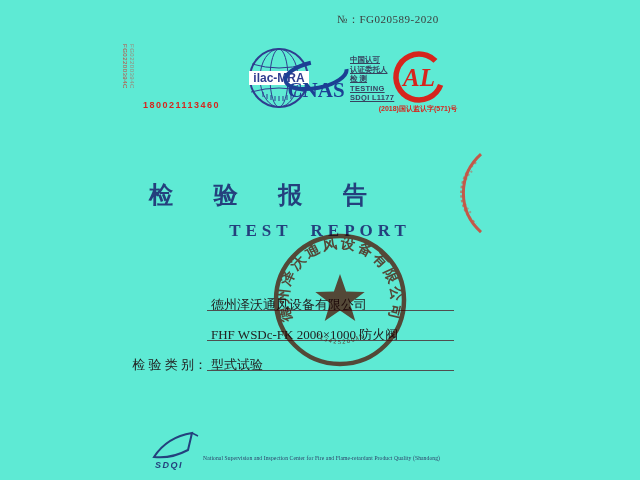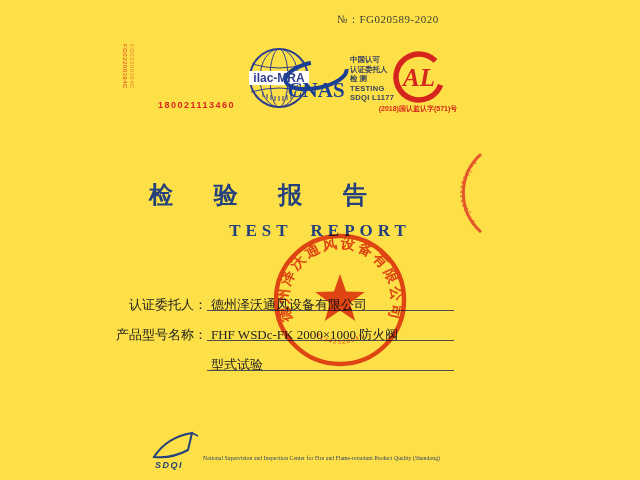--- a/index.html
+++ b/index.html
@@ -1,40 +1,40 @@
 <!DOCTYPE html>
 <html><head>
 <meta charset="utf-8">
 <style>
   html,body{margin:0;padding:0;background:#ffffff;}
-  #page{position:relative;width:640px;height:480px;background:#fde047;overflow:hidden;
+  #page{position:relative;width:640px;height:480px;background:#5eead4;overflow:hidden;
         font-family:"Liberation Sans",sans-serif;color:#1a1a1a;}
 
   
   .report-no{position:absolute;left:337px;top:12px;font-family:"Liberation Serif",serif;
              font-size:11px;color:#3c3c3c;letter-spacing:.5px;white-space:nowrap;}
 
   
   .side-code{position:absolute;left:128px;top:44px;color:#d6251d;font-size:6px;
              letter-spacing:.5px;white-space:nowrap;transform:rotate(90deg);
              transform-origin:left top;opacity:.85;}
   .side-code2{position:absolute;left:135px;top:44px;color:#d6251d;font-size:6px;
              letter-spacing:.5px;white-space:nowrap;transform:rotate(90deg);
              transform-origin:left top;opacity:.5;}
   .cma-box{position:absolute;left:142px;top:53px;width:90px;height:40px;
            border:4px solid #d6251d;border-radius:22px;display:flex;align-items:center;
            justify-content:center;}
   .cma-text{color:#d6251d;font-weight:bold;font-size:27px;letter-spacing:-1px;
             font-style:italic;line-height:1;}
-  .cma-number{position:absolute;left:143px;top:100px;width:92px;text-align:right;
+  .cma-number{position:absolute;left:143px;top:100px;width:92px;text-align:left;
               color:#d6251d;font-size:9px;font-weight:bold;letter-spacing:1.5px;}
   .ilac-svg{position:absolute;left:247px;top:46px;}
   .cnas-svg{position:absolute;left:283px;top:57px;}
   .cnas-info{position:absolute;left:350px;top:55px;color:#37425f;font-size:7.5px;
-             line-height:9.6px;font-weight:bold;white-space:nowrap;}
+             line-height:9.6px;font-weight:bold;white-space:nowrap;text-decoration:underline;}
   .cnas-info .lat{font-weight:bold;letter-spacing:.3px;}
   .cal-svg{position:absolute;left:391px;top:49px;}
   .cal-caption{position:absolute;left:368px;top:104px;width:100px;text-align:center;
                color:#d6251d;font-size:7px;font-weight:bold;white-space:nowrap;}
 
   
   .title-cn{position:absolute;left:0;top:179px;width:516px;text-align:center;
             color:#24407d;font-size:24px;font-weight:bold;letter-spacing:17px;
             text-indent:17px;}
   .title-en{position:absolute;left:0;top:221px;width:640px;text-align:center;
@@ -107,28 +107,27 @@
 
   <div class="title-cn">检 验 报 告</div>
   <div class="title-en">TEST REPORT</div>
 
   <svg class="partial-seal-svg" width="40" height="86" viewBox="0 0 40 86">
     <path d="M 34,3 A 52,52 0 0 0 34,81" fill="none" stroke="#dd3527" stroke-width="3"></path>
     <path d="M 29,11 A 40,40 0 0 0 29,73" fill="none" stroke="#dd3527" stroke-width="2.4" stroke-dasharray="2.5 2.2" opacity="0.65"></path>
     <path d="M 25,20 A 30,30 0 0 0 25,63" fill="none" stroke="#dd3527" stroke-width="2" stroke-dasharray="2 2.4" opacity="0.5"></path>
   </svg>
 
-  <div class="row-label r1t">认证委托人：</div>
   <div class="row-value r1t">德州泽沃通风设备有限公司</div>
   <div class="row-line r1l"></div>
 
-  <div class="row-label r2t">产品型号名称：</div>
   <div class="row-value r2t">FHF WSDc-FK 2000×1000 防火阀</div>
   <div class="row-line r2l"></div>
 
+  <div class="row-label r3t">检 验 类 别：</div>
   <div class="row-value r3t">型式试验</div>
   <div class="row-line r3l"></div>
 
   <svg class="seal-svg" width="140" height="140" viewBox="0 0 140 140">
     <defs>
       <path id="sealTop" d="M 21.1,87.8 A 52,52 0 1 1 118.9,87.8"></path>
       <path id="sealBottom" d="M 44.9,106 A 44,44 0 0 0 95.1,106"></path>
     </defs>
     <circle cx="70" cy="70" r="64" fill="none" stroke="#dd3527" stroke-width="4.5"></circle>
     <polygon points="70,44 63.9,61.6 45.3,62 60.1,73.2 54.7,91 70,80.4 85.3,91 79.9,73.2 94.7,62 76.1,61.6" fill="#dd3527"></polygon>

